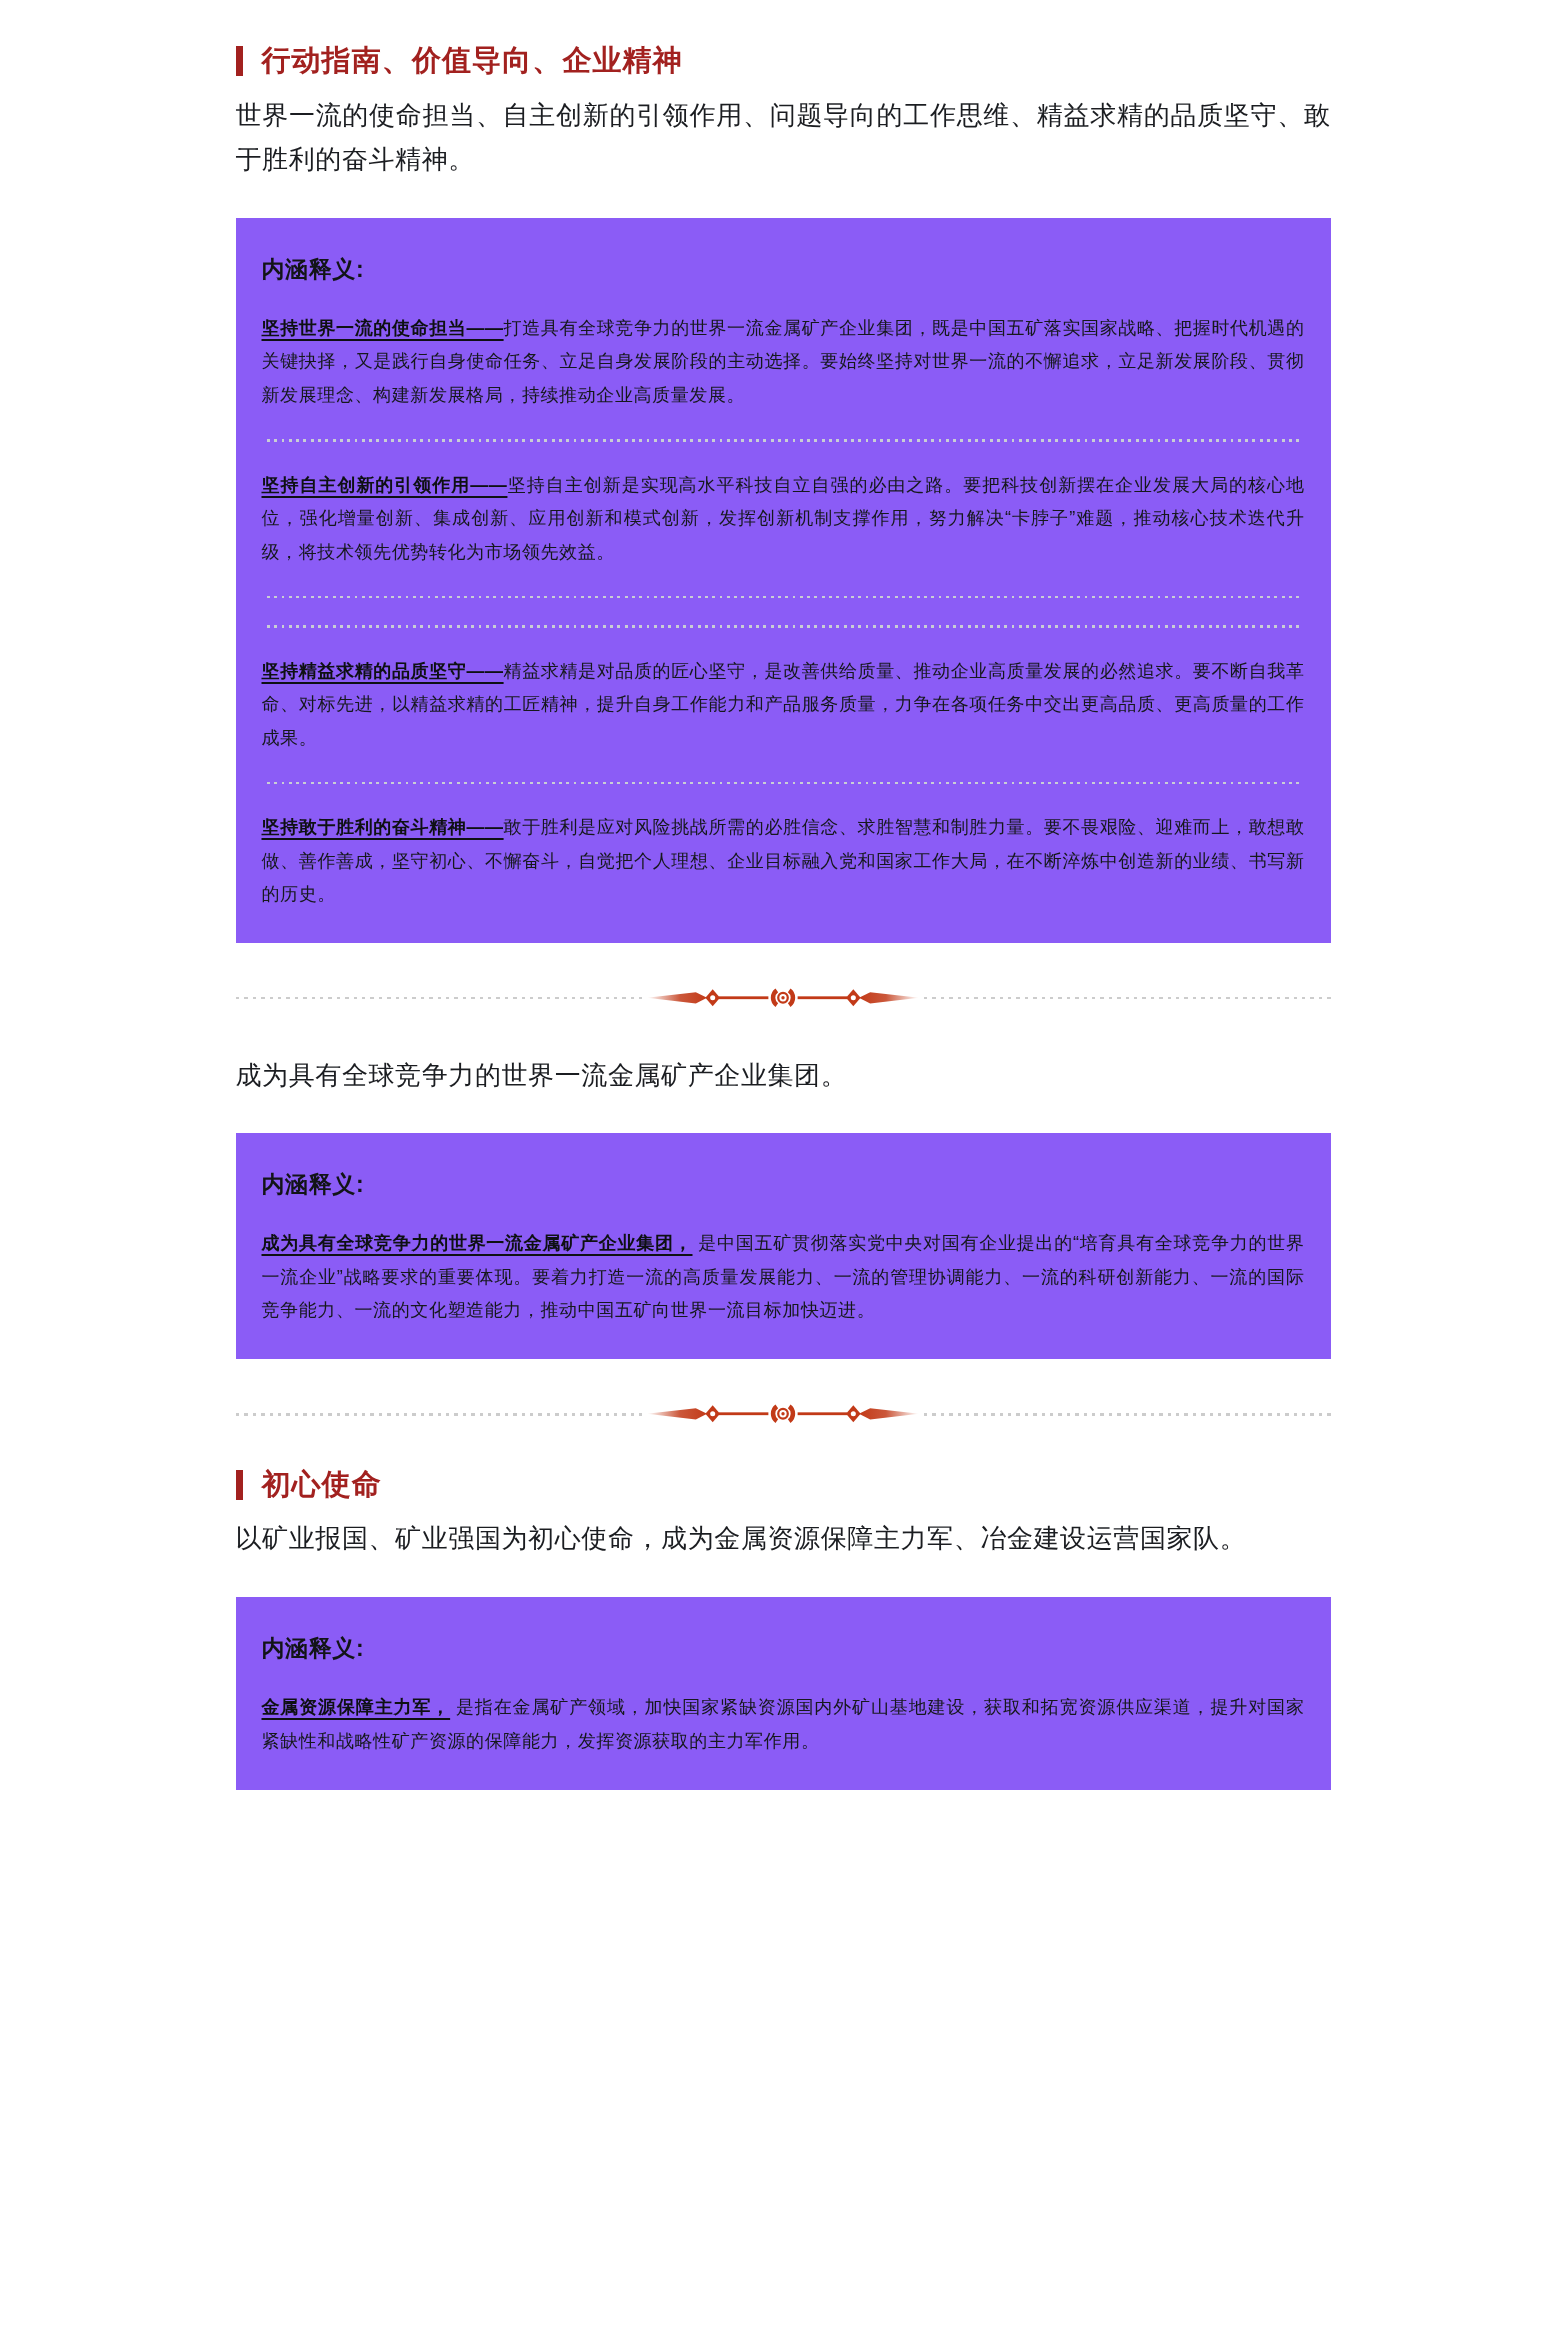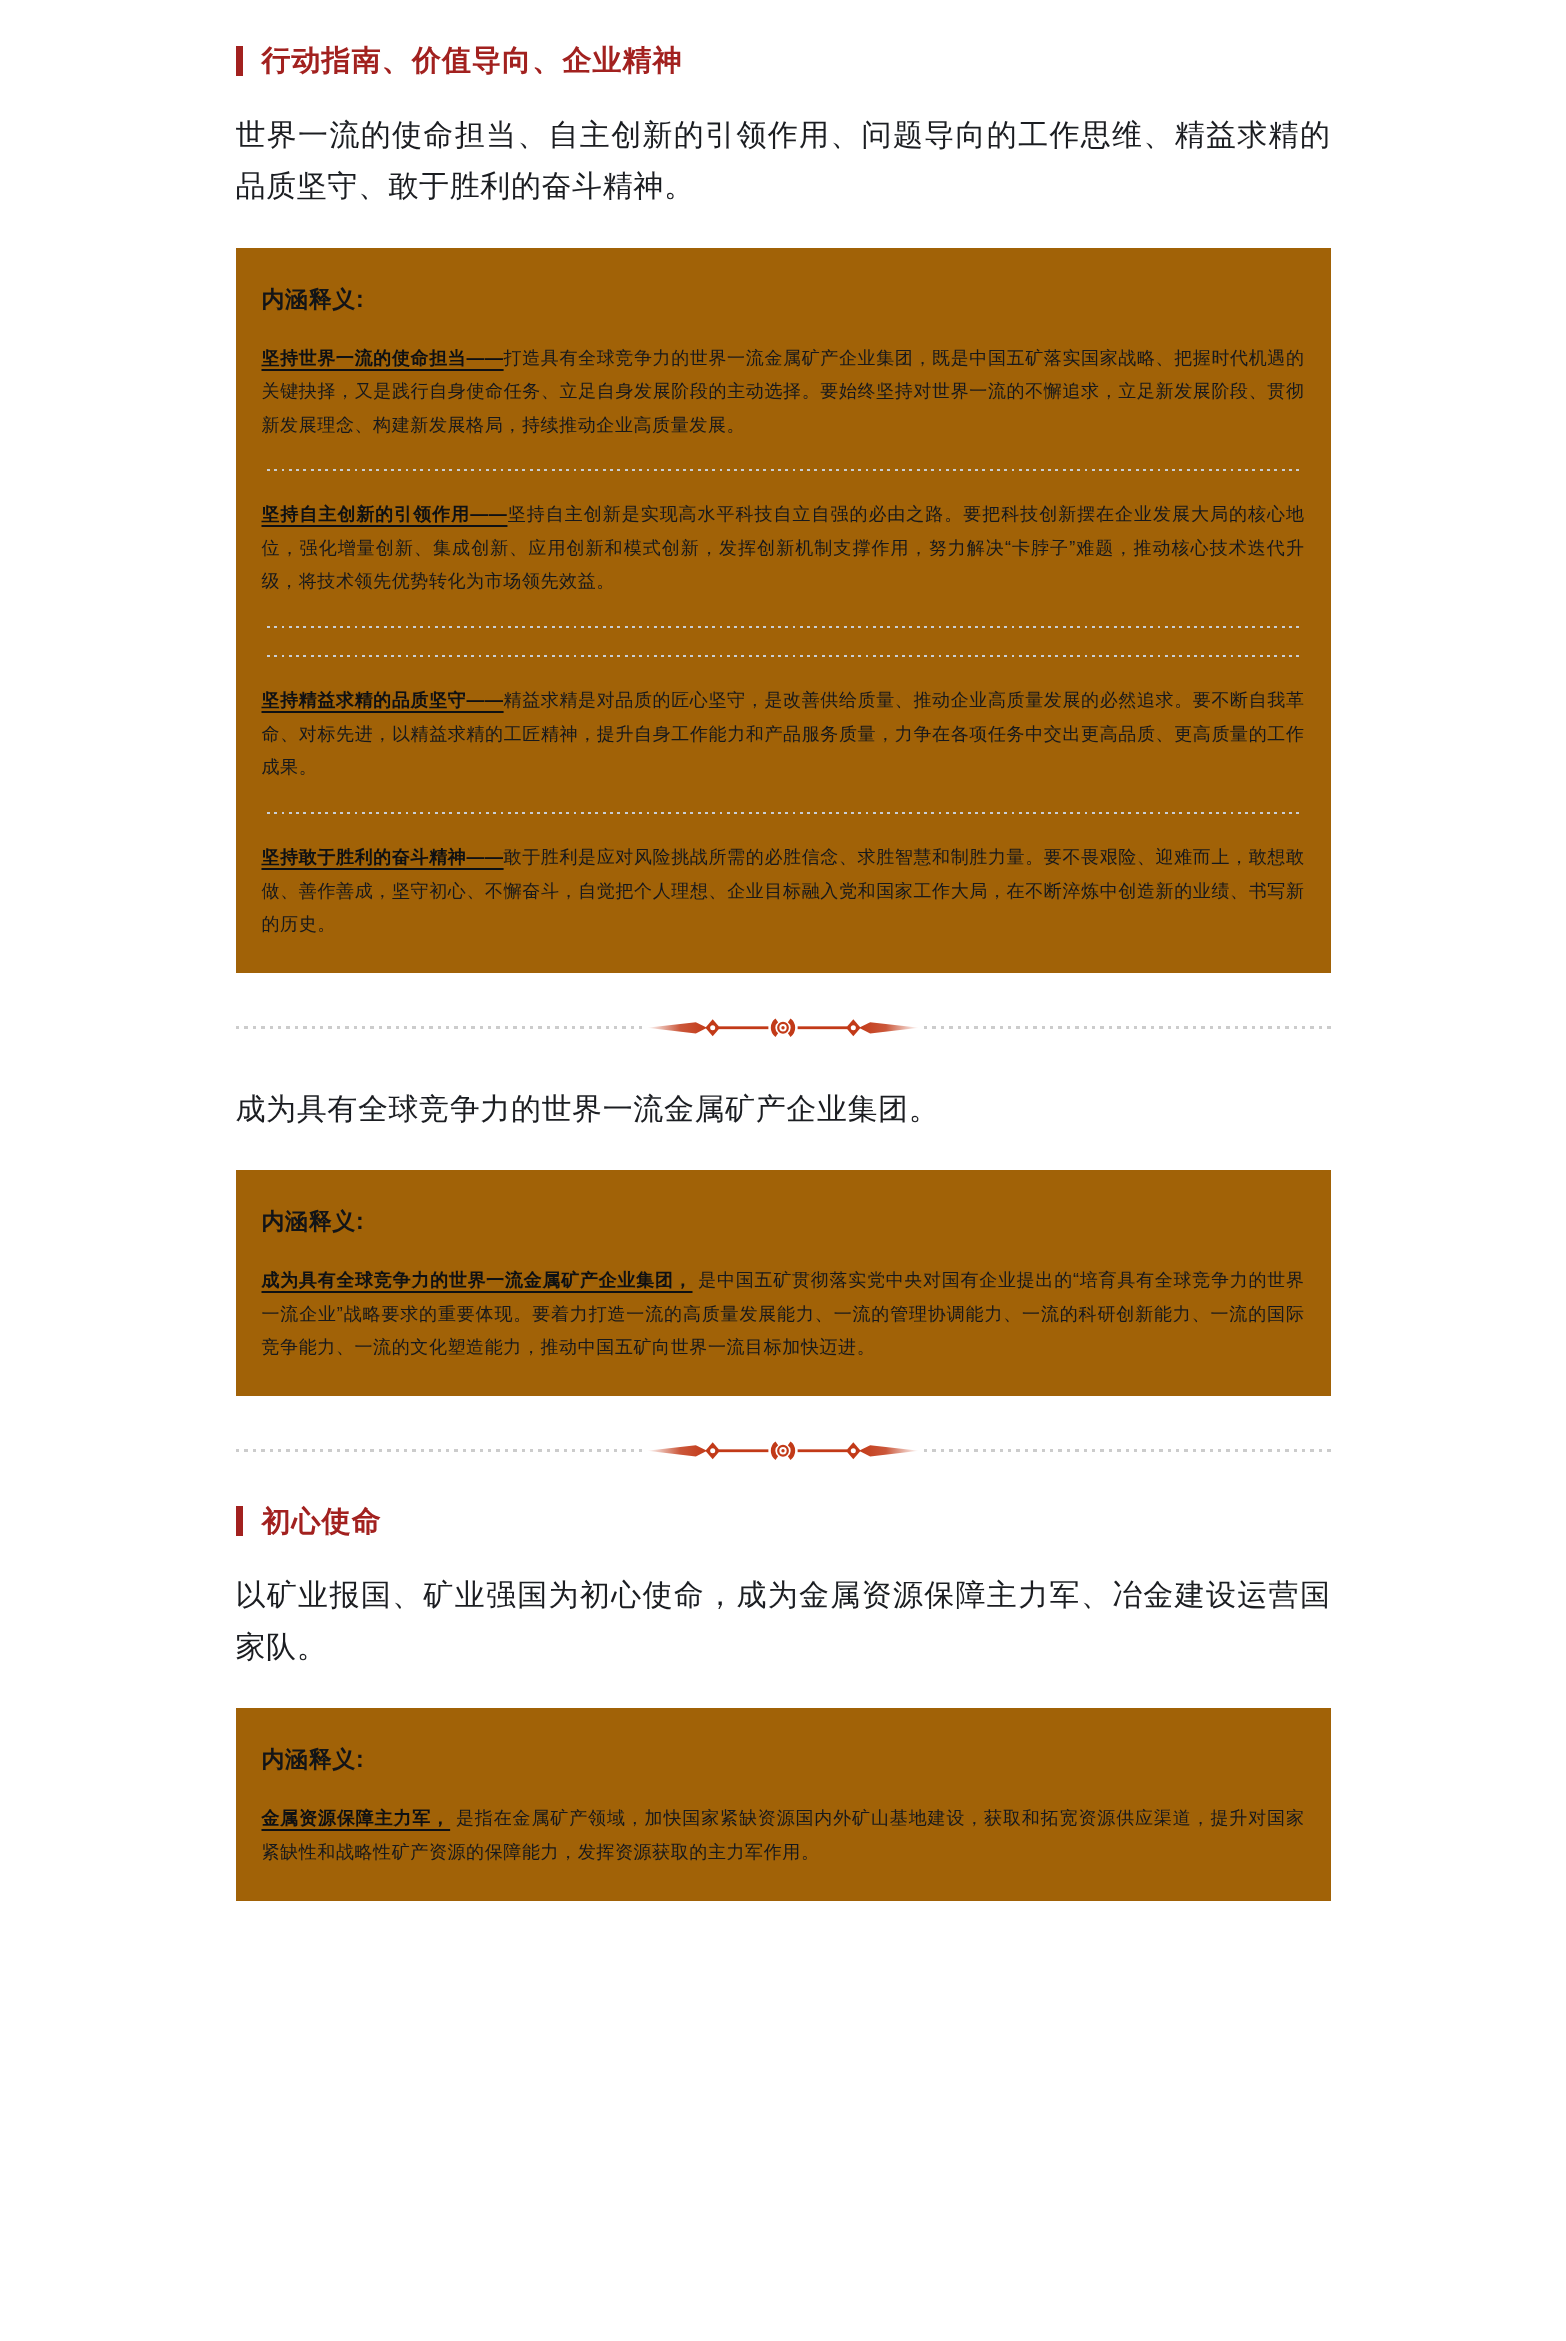--- a/index.html
+++ b/index.html
@@ -32,31 +32,31 @@
   }
   .sec-heading .title {
     font-size: 29px;
     font-weight: bold;
     color: #a2211f;
     letter-spacing: 1.1px;
     line-height: 1;
   }
   
   .sec-intro {
-    margin-top: 32px;
-    font-size: 30px;
+    margin-top: 16px;
+    font-size: 26px;
     line-height: 1.72;
     letter-spacing: 0.6px;
     color: #1b1d21;
     text-align: justify;
   }
   
   .def-box {
     margin-top: 36px;
-    background: #a16207;
+    background: #8b5cf6;
     padding: 36px 26px 31.5px 26px;
   }
   .box-label {
     font-size: 23px;
     font-weight: bold;
     color: #121417;
     margin: 0 0 27px 0;
     letter-spacing: 0.6px;
   }
   .def-para {

